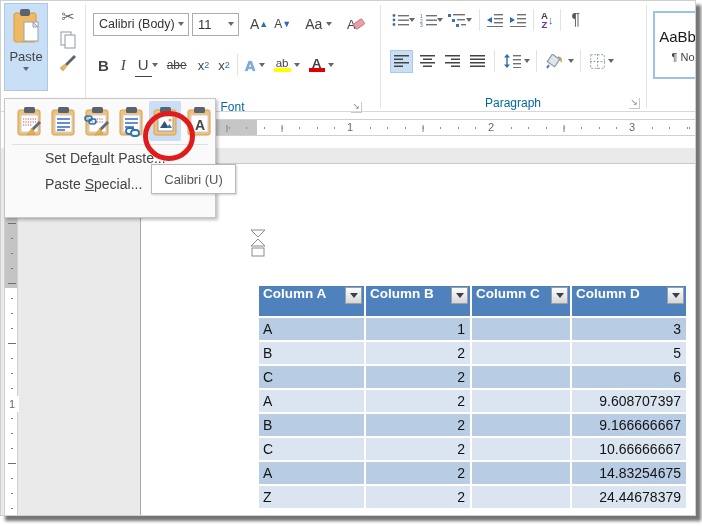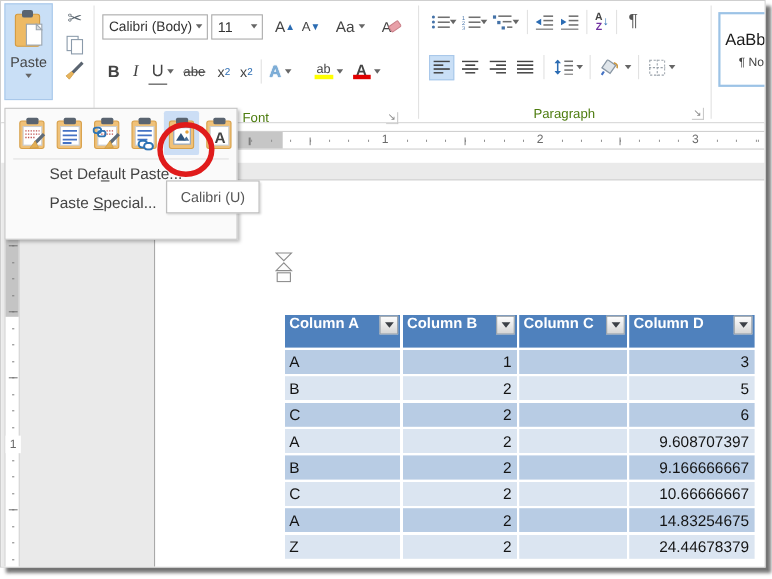--- a/index.html
+++ b/index.html
@@ -3,21 +3,21 @@
 <meta charset="utf-8">
 <style>
   * { margin:0; padding:0; box-sizing:border-box; }
   html,body { width:702px; height:526px; background:#ffffff; font-family:"Liberation Sans", sans-serif; overflow:hidden; }
   .shot { position:absolute; left:0; top:0; width:696px; height:516px; background:#fff;
           border:1px solid #cfcfcf; box-shadow:5px 5px 3px rgba(70,70,70,0.75); overflow:hidden; }
 
   
   .ribbon { position:absolute; left:0; top:0; width:100%; height:111px; background:#fff; border-bottom:1px solid #d8d8d8; }
   .vsep { position:absolute; top:4px; height:103px; width:1px; background:#e2e2e2; }
-  .grp-label { position:absolute; bottom:2px; width:100%; text-align:center; font-size:12px; color:#4d7c0f; }
+  .grp-label { position:absolute; bottom:2px; width:100%; text-align:center; font-size:12px; color:#0369a1; }
   .launcher { position:absolute; bottom:3px; font-size:9px; color:#8a8a8a; border:1px solid #c9c9c9; border-top:none; border-left:none; width:11px; height:11px; line-height:9px; text-align:center; }
 
   .paste-btn { position:absolute; left:3px; top:2px; width:44px; height:88px; background:#c9dff6; border:1px solid #a9c8ea;
                display:flex; flex-direction:column; align-items:center; cursor:default; }
   .paste-btn .lbl { font-size:13px; color:#444; margin-top:3px; }
   .caret { display:inline-block; width:0; height:0; border-left:3.5px solid transparent; border-right:3.5px solid transparent; border-top:4px solid #666; vertical-align:middle; }
   .clip-col { position:absolute; left:52px; top:6px; width:30px; display:flex; flex-direction:column; gap:5px; align-items:center; }
 
   .row1 { position:absolute; top:7px; height:24px; display:flex; align-items:center; }
   .row2 { position:absolute; top:47px; height:26px; display:flex; align-items:center; }
@@ -151,21 +151,21 @@
           <span>x</span>
             <sub class="tiny">2</sub>
         </span>
         <span class="rbtn" style="font-size:13px; margin-left:3px">
           <span>x</span>
             <sup class="tiny">2</sup>
         </span>
         <span class="minisep"></span>
         <span class="rbtn" style="font-weight:bold; color:#7fafd8; text-shadow:0 0 1px #2e74b5">A</span>
         <span class="caret"></span>
-        <span class="rbtn stack" style="margin-left:18px">
+        <span class="rbtn stack" style="margin-left:6px">
           <span style="font-size:11.5px">ab</span>
           <span class="colorbar" style="width:17px; background:#ffff00"></span>
         </span>
         <span class="caret"></span>
         <span class="rbtn stack" style="margin-left:6px">
           <span style="font-size:13.5px; font-weight:bold">A</span>
           <span class="colorbar" style="width:16px; background:#e00000"></span>
         </span>
         <span class="caret"></span>
       </div>

